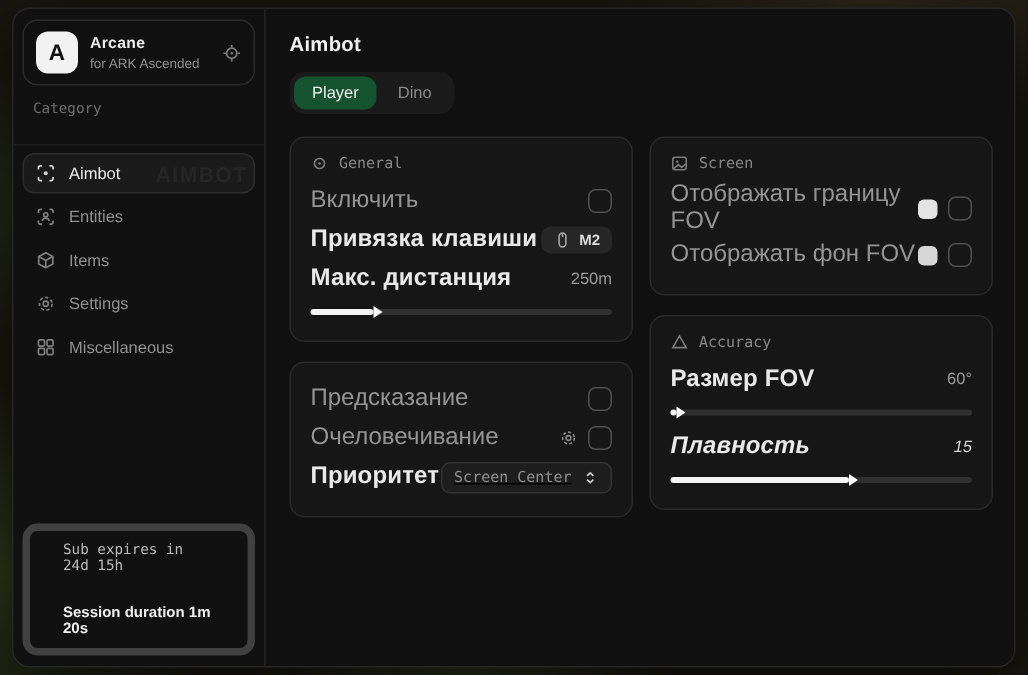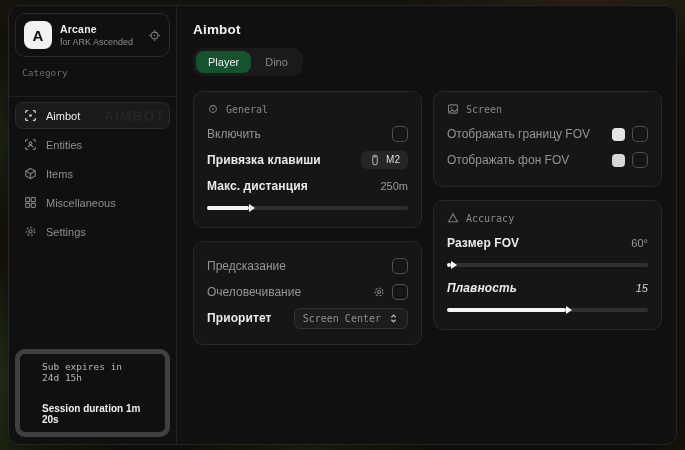--- a/index.html
+++ b/index.html
@@ -69,37 +69,37 @@
   .col{ width:229px; display:flex; flex-direction:column; gap:13px; }
   .card{
     background:#161616; border:1px solid #292929; border-radius:10px; padding:11px 13px 13px 13px;
   }
   .card-head{
     display:flex; align-items:flex-end; gap:7px; color:#878787;
     font-family:"DejaVu Sans Mono", monospace; font-size:10px; margin-bottom:6px;
   }
   .card-head .cico{ display:flex; color:#7b7b7b; }
   .row{ display:flex; align-items:center; justify-content:space-between; min-height:26px; }
-  .lbl{ font-size:12px; }
+  .lbl{ font-size:16px; }
   .lbl.dim{ color:#949494; }
   .lbl.lit{ color:#eaeaea; font-weight:bold; letter-spacing:.1px; }
   .rgt{ display:flex; align-items:center; gap:7px; }
   .checkbox{
     width:16px; height:16px; border:1.5px solid #505050; border-radius:5px;
     background:transparent; cursor:pointer; flex:0 0 16px;
   }
   .swatch{ width:13px; height:13px; border-radius:4px; cursor:pointer; }
   .keybind{
-    display:flex; align-items:flex-start; gap:5px; background:#262626; border-radius:6px;
-    padding:3px 8px; color:#dedede; font-size:10px; font-weight:normal; cursor:pointer;
+    display:flex; align-items:flex-end; gap:5px; background:#262626; border-radius:6px;
+    padding:3px 8px; color:#dedede; font-size:10px; font-weight:bold; cursor:pointer;
   }
   .keybind .kico{ display:flex; color:#a8a8a8; }
   .dropdown{
     display:flex; align-items:center; gap:7px; background:#1d1d1d; border:1px solid #333;
-    border-radius:6px; padding:4px 8px; cursor:pointer;
+    border-radius:6px; padding:4px 8px; cursor:pointer;text-decoration:underline;
   }
   .dropdown .dd-text{ font-family:"DejaVu Sans Mono", monospace; font-size:10px; color:#8f8f8f; }
   .dropdown .dico{ display:flex; color:#cfcfcf; }
   .value{ font-size:11px; color:#9a9a9a; }
   .value.lit{ color:#d6d6d6; }
   .slider{ position:relative; height:4px; background:#2f2f2f; border-radius:2px; margin:7px 0 4px 0; cursor:pointer; }
   .slider-fill{ position:absolute; left:0; top:0; height:4px; background:#f4f4f4; border-radius:2px; }
   .slider-handle{
     position:absolute; right:-6px; top:50%; transform:translateY(-50%);
     width:0; height:0; border-top:4px solid transparent; border-bottom:4px solid transparent;
@@ -158,36 +158,36 @@
           <svg width="13" height="13" viewBox="0 0 16 16" fill="none" stroke="currentColor" stroke-width="1.4">
             <path d="M8 1.8 13.8 5v6L8 14.2 2.2 11V5Z"></path>
               <path d="M2.2 5 8 8.2 13.8 5M8 8.2v6"></path>
           </svg>
         </span>
         <span>Items</span>
       </div>
       <div class="nav-item">
         <span class="nico">
           <svg width="13" height="13" viewBox="0 0 16 16" fill="none" stroke="currentColor" stroke-width="1.4">
+            <circle cx="8" cy="8" r="2.1"></circle>
+            <circle cx="8" cy="8" r="5.2" stroke-dasharray="2.6 2.1"></circle>
+          </svg>
+        </span>
+        <span>Settings</span>
+      </div>
+      <div class="nav-item">
+        <span class="nico">
+          <svg width="13" height="13" viewBox="0 0 16 16" fill="none" stroke="currentColor" stroke-width="1.4">
             <rect x="2" y="2" width="5" height="5" rx="1"></rect>
               <rect x="9" y="2" width="5" height="5" rx="1"></rect>
             <rect x="2" y="9" width="5" height="5" rx="1"></rect>
               <rect x="9" y="9" width="5" height="5" rx="1"></rect>
           </svg>
         </span>
         <span>Miscellaneous</span>
-      </div>
-      <div class="nav-item">
-        <span class="nico">
-          <svg width="13" height="13" viewBox="0 0 16 16" fill="none" stroke="currentColor" stroke-width="1.4">
-            <circle cx="8" cy="8" r="2.1"></circle>
-            <circle cx="8" cy="8" r="5.2" stroke-dasharray="2.6 2.1"></circle>
-          </svg>
-        </span>
-        <span>Settings</span>
       </div>
     </div>
 
     <div class="sb-spacer"></div>
 
     <div class="session-card">
       <div class="session-line1">Sub expires in 24d 15h</div>
       <div class="session-line2">Session duration 1m 20s</div>
     </div>
   </div>

